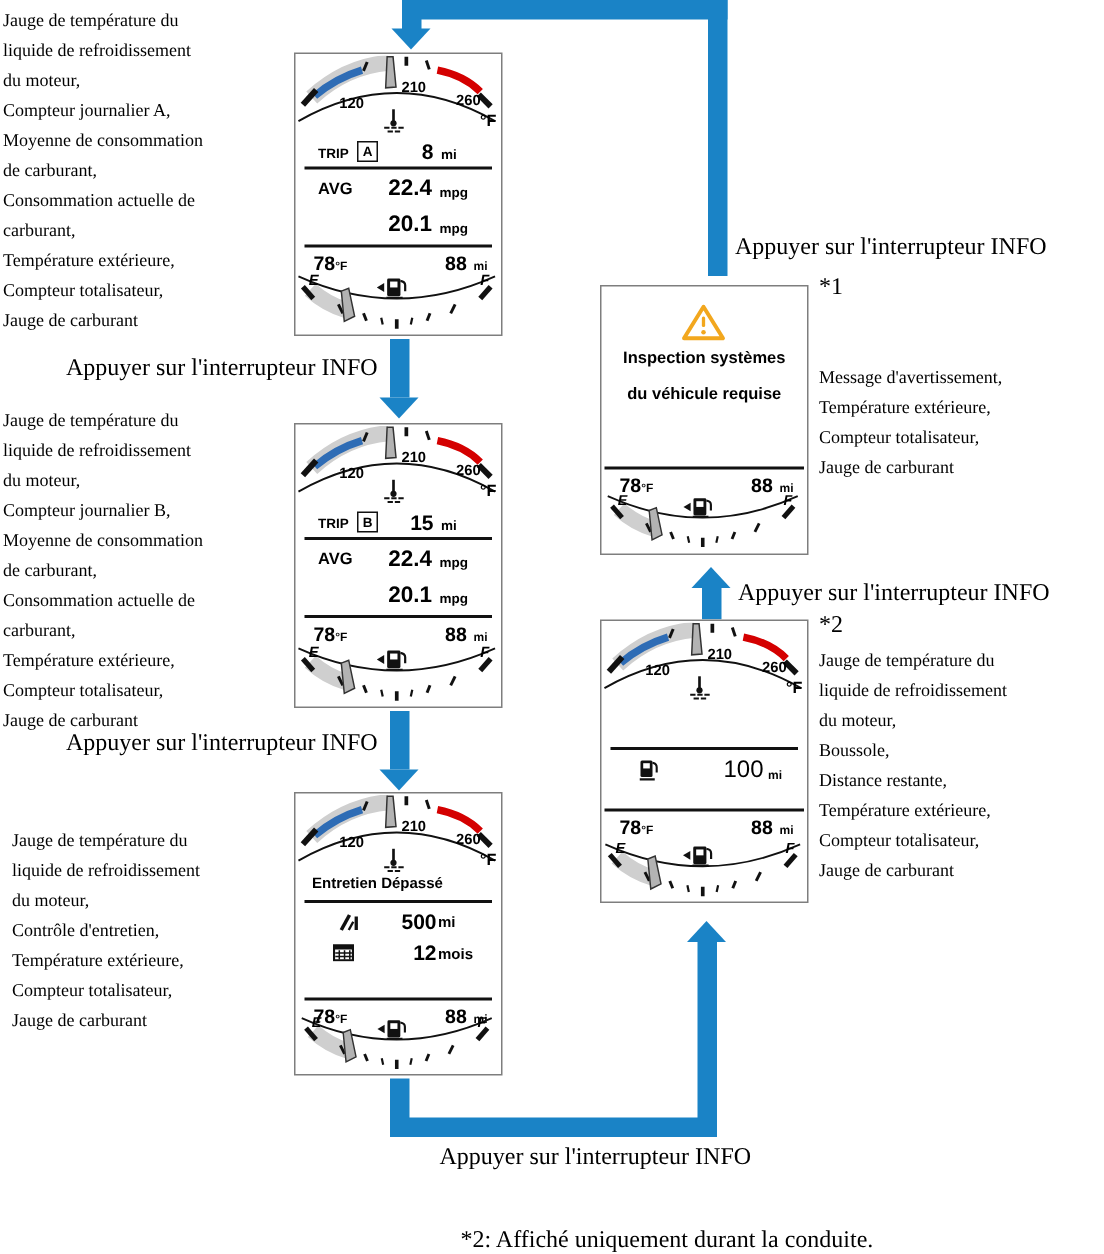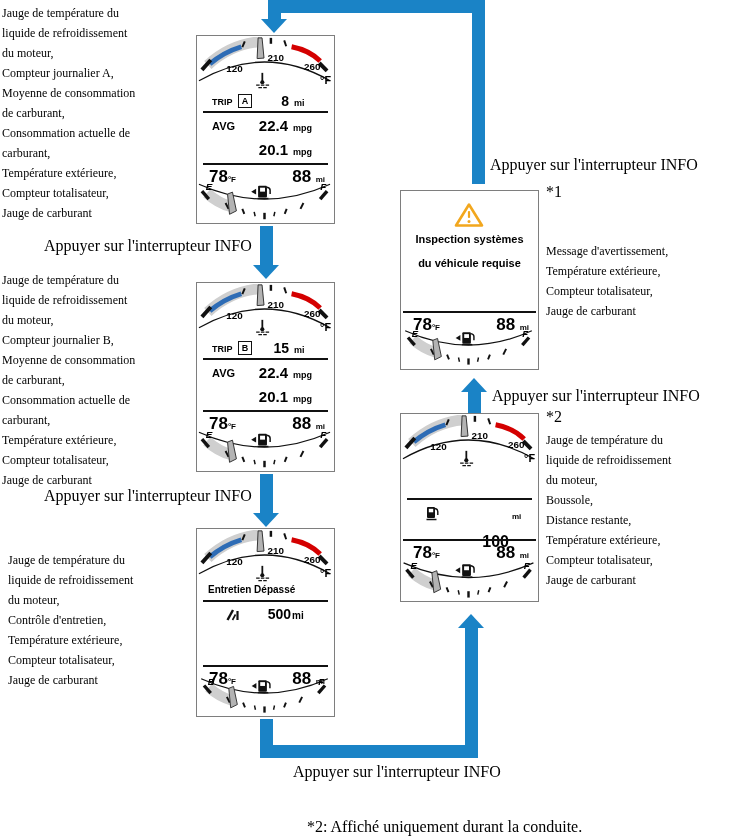--- a/index.html
+++ b/index.html
@@ -20,22 +20,22 @@
   .panel{position:absolute;width:137px;background:#fff;border:1px solid #7e7e7e;
          font-family:"Liberation Sans",sans-serif;}
   .abs{position:absolute;}
   .p-row{position:absolute;left:0;right:0;height:18px;}
   .divider{position:absolute;left:6px;right:6px;height:2px;background:#111;}
   .gauge-svg{position:absolute;left:0;width:135px;display:block;}
   .lbl-s{font-weight:700;font-size:9px;}
   .lbl-m{font-weight:700;font-size:11px;}
   .num-lg{font-weight:700;font-size:15px;text-align:right;}
   .num-md{font-weight:700;font-size:14px;text-align:right;}
-  .num-xl{font-weight:700;font-size:16px;text-align:right;margin-top:28px;}
-  .num-st{font-weight:700;font-size:17px;}
+  .num-xl{font-weight:400;font-size:16px;text-align:right;}
+  .num-st{font-weight:700;font-size:13px;}
   .unit{font-weight:700;font-size:9px;}
   .unit-m{font-weight:700;font-size:10px;}
   .unit-xs{font-weight:700;font-size:8px;}
   .trip-box{display:inline-block;width:12px;height:12px;line-height:12px;text-align:center;
             border:1.5px solid #111;font-weight:700;font-size:9px;}
   .st-left{position:absolute;left:12px;top:0;}
   .st-right{position:absolute;right:9px;top:0;}
   .warn-line{position:absolute;left:0;right:0;text-align:center;font-weight:700;font-size:11px;}
   .center-title{position:absolute;left:11px;font-weight:700;font-size:10px;}
   svg text{font-family:"Liberation Sans",sans-serif;}
@@ -236,20 +236,29 @@
     <div class="divider" style="top:71px"></div>
     <div class="p-row" style="top:77px">
       <svg class="abs" style="left:27px;top:2px" width="15" height="13" viewBox="0 0 15 13">
         <path d="M 3.5 12 L 9 2" stroke="#111" stroke-width="2.4" fill="none"></path>
         <path d="M 8.5 12 L 11.5 6.5" stroke="#111" stroke-width="1.6" fill="none"></path>
         <path d="M 13.5 3 V 12" stroke="#111" stroke-width="2.2" fill="none"></path>
       </svg>
       <span class="abs num-md" style="left:56px;top:0;width:38px">500</span>
       <span class="abs unit-m" style="left:95px;top:4px">mi</span>
     </div>
+    <div class="p-row" style="top:98px">
+      <svg class="abs" style="left:25px;top:2px" width="14" height="12" viewBox="0 0 14 12">
+        <rect x="0.7" y="1.2" width="12.6" height="10" fill="#fff" stroke="#111" stroke-width="1.4"></rect>
+        <rect x="0.7" y="1.2" width="12.6" height="2.8" fill="#111"></rect>
+        <path d="M 4.2 4.5 V 10.6 M 7.7 4.5 V 10.6 M 11.2 4.5 V 10.6 M 1.5 6.4 H 12.6 M 1.5 8.6 H 12.6" stroke="#111" stroke-width="1" fill="none"></path>
+      </svg>
+      <span class="abs num-md" style="left:56px;top:0;width:38px">12</span>
+      <span class="abs unit-m" style="left:95px;top:4px">mois</span>
+    </div>
     <div class="divider" style="top:136px"></div>
     <div class="p-row" style="top:140px">
       <span class="st-left"><span class="num-st">78</span><span class="unit-xs">°F</span></span>
       <span class="st-right"><span class="num-st">88</span> <span class="unit-xs">mi</span></span>
     </div>
     <svg class="gauge-svg" style="top:146px;height:40px">
         <use href="#g-fuel"></use>
       </svg>
   </div>
 

